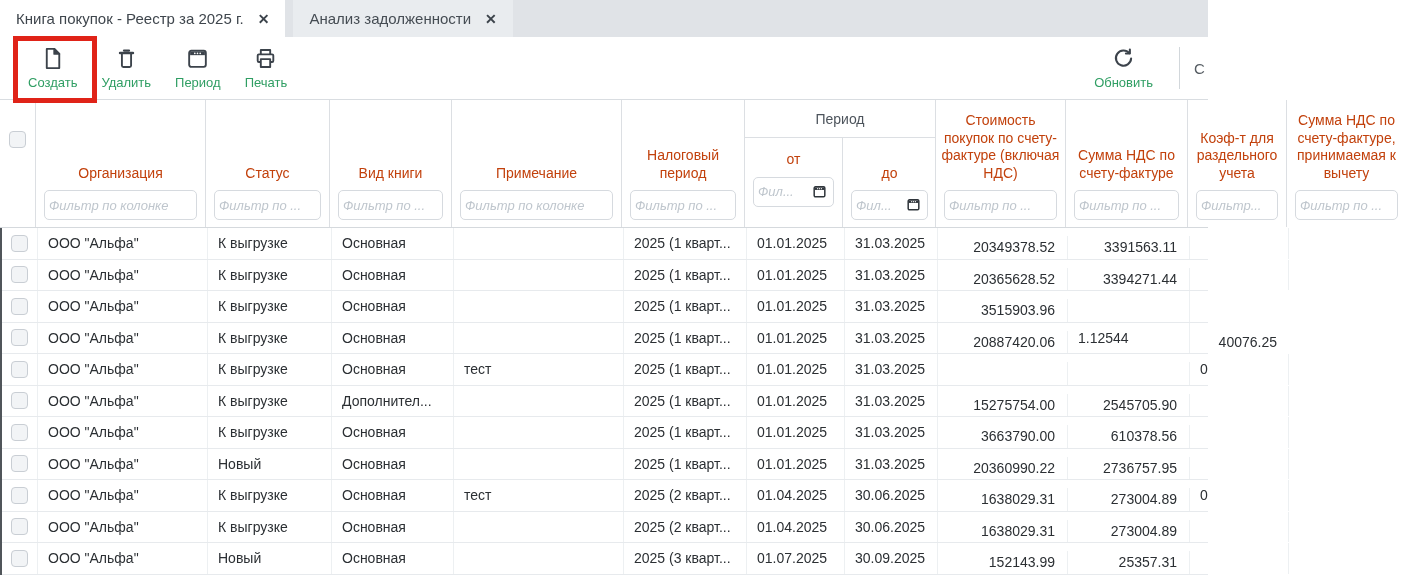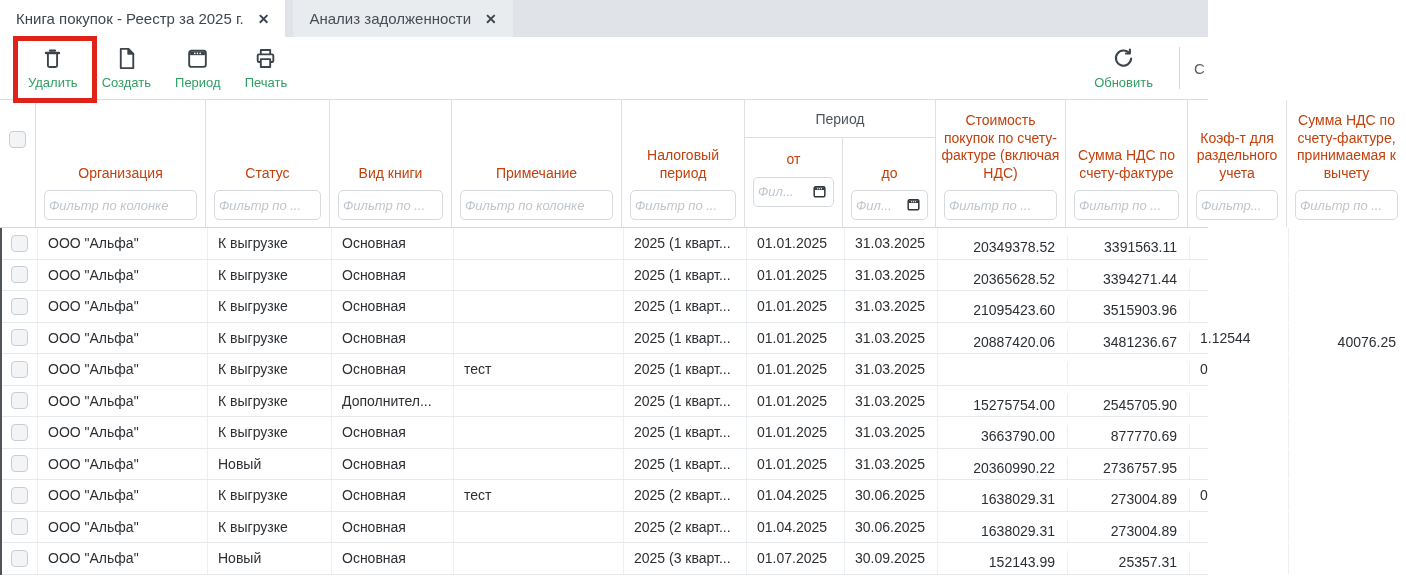--- a/index.html
+++ b/index.html
@@ -85,36 +85,36 @@
     </div>
     <div class="tab inactive">
       <span>Анализ задолженности</span>
       <span class="tab-close">✕</span>
     </div>
   </div>
 
   <div class="toolbar">
     <div class="tb-btn">
       <span>
+        <svg width="25" height="25" viewBox="0 0 24 24" fill="none" stroke="#3c434b" stroke-width="1.8" stroke-linejoin="round">
+          <path d="M6.5 2.8h7.2l4.8 4.8v13.6H6.5z"></path>
+          <path d="M13.7 2.8V7.6h4.8z" fill="#3c434b"></path>
+        </svg>
+      </span>
+      <span class="lbl">Создать</span>
+    </div>
+    <div class="tb-btn">
+      <span>
         <svg width="25" height="25" viewBox="0 0 24 24" fill="none" stroke="#3c434b" stroke-width="1.8" stroke-linecap="round" stroke-linejoin="round">
           <path d="M9.6 4.4h4.8" stroke-width="2.2"></path>
           <path d="M5.8 6.8h12.4" stroke-width="2.4"></path>
           <path d="M7.6 6.8v12c0 .8.6 1.4 1.4 1.4h6c.8 0 1.4-.6 1.4-1.4v-12"></path>
         </svg>
       </span>
       <span class="lbl">Удалить</span>
-    </div>
-    <div class="tb-btn">
-      <span>
-        <svg width="25" height="25" viewBox="0 0 24 24" fill="none" stroke="#3c434b" stroke-width="1.8" stroke-linejoin="round">
-          <path d="M6.5 2.8h7.2l4.8 4.8v13.6H6.5z"></path>
-          <path d="M13.7 2.8V7.6h4.8z" fill="#3c434b"></path>
-        </svg>
-      </span>
-      <span class="lbl">Создать</span>
     </div>
     <div class="tb-btn">
       <span>
         <svg width="25" height="25" viewBox="0 0 24 24" fill="none" stroke="#3c434b" stroke-width="1.8">
           <rect x="4" y="4.6" width="16" height="15.4" rx="2"></rect>
           <path d="M4.9 5.4h14.2v3.4H4.9z" fill="#3c434b" stroke="none"></path>
           <circle cx="9.4" cy="7.1" r="0.8" fill="#ffffff" stroke="none"></circle>
           <circle cx="12" cy="7.1" r="0.8" fill="#ffffff" stroke="none"></circle>
           <circle cx="14.6" cy="7.1" r="0.8" fill="#ffffff" stroke="none"></circle>
         </svg>
@@ -275,39 +275,37 @@
       <div class="cell c-check">
         <span class="checkbox"></span>
       </div>
       <div class="cell">ООО "Альфа"</div>
       <div class="cell">К выгрузке</div>
       <div class="cell">Основная</div>
       <div class="cell"></div>
       <div class="cell">2025 (1 кварт...</div>
       <div class="cell">01.01.2025</div>
       <div class="cell">31.03.2025</div>
-      <div class="cell num">21095423.60</div>
       <div class="cell num">3515903.96</div>
       <div class="cell"></div>
       <div class="cell num"></div>
     </div>
 
     <div class="grid row">
       <div class="cell c-check">
         <span class="checkbox"></span>
       </div>
       <div class="cell">ООО "Альфа"</div>
       <div class="cell">К выгрузке</div>
       <div class="cell">Основная</div>
       <div class="cell"></div>
       <div class="cell">2025 (1 кварт...</div>
       <div class="cell">01.01.2025</div>
       <div class="cell">31.03.2025</div>
       <div class="cell num">20887420.06</div>
-      <div class="cell num">3481236.67</div>
       <div class="cell">1.12544</div>
       <div class="cell num">40076.25</div>
     </div>
 
     <div class="grid row">
       <div class="cell c-check">
         <span class="checkbox"></span>
       </div>
       <div class="cell">ООО "Альфа"</div>
       <div class="cell">К выгрузке</div>
@@ -344,21 +342,21 @@
         <span class="checkbox"></span>
       </div>
       <div class="cell">ООО "Альфа"</div>
       <div class="cell">К выгрузке</div>
       <div class="cell">Основная</div>
       <div class="cell"></div>
       <div class="cell">2025 (1 кварт...</div>
       <div class="cell">01.01.2025</div>
       <div class="cell">31.03.2025</div>
       <div class="cell num">3663790.00</div>
-      <div class="cell num">877770.69</div>
+      <div class="cell num">610378.56</div>
       <div class="cell"></div>
       <div class="cell num"></div>
     </div>
 
     <div class="grid row">
       <div class="cell c-check">
         <span class="checkbox"></span>
       </div>
       <div class="cell">ООО "Альфа"</div>
       <div class="cell">Новый</div>

